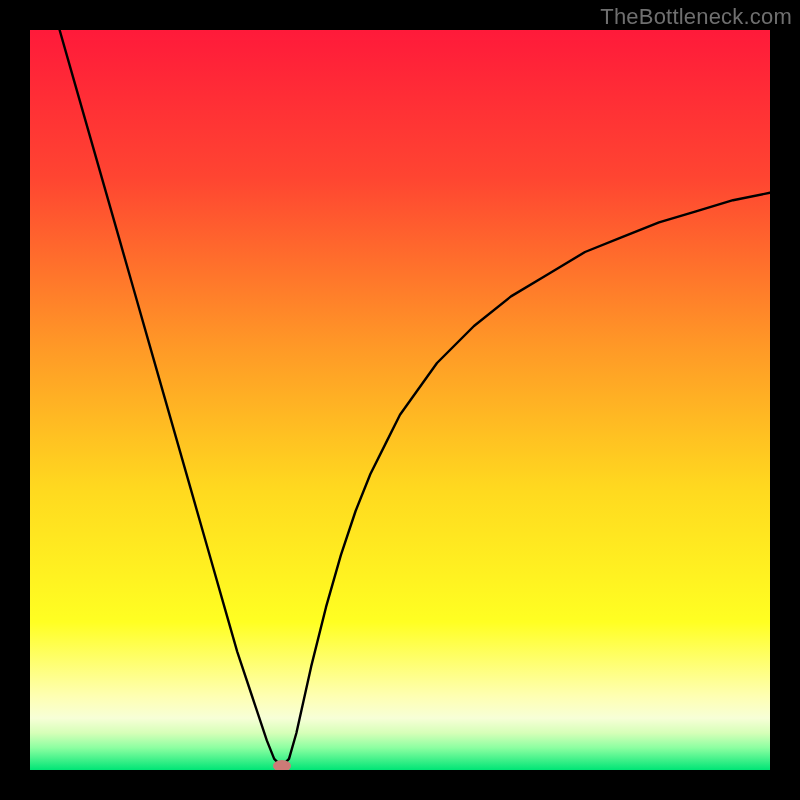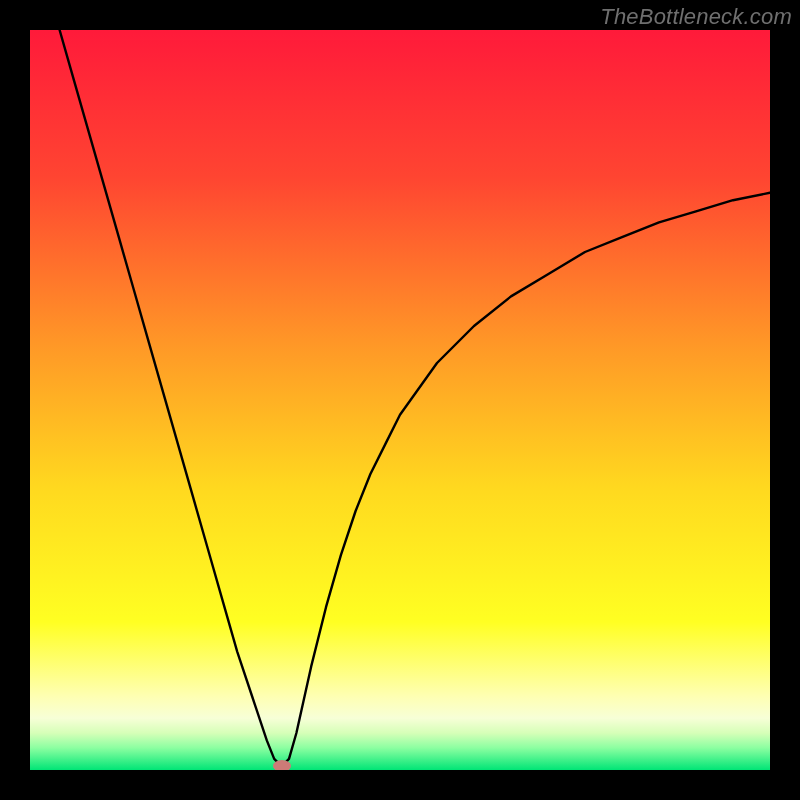--- a/index.html
+++ b/index.html
@@ -49,21 +49,20 @@
   }
   .watermark {
     position: absolute;
     top: 4px;
     right: 8px;
     font-family: Arial, Helvetica, sans-serif;
     font-size: 22px;
     color: #6f6f6f;
     font-weight: 500;
     letter-spacing: 0.2px;
-    font-style: italic;
   }
 </style>
 </head>
 <body>
 
 <div class="frame">
   <div class="watermark">TheBottleneck.com</div>
   <div class="plot">
     <div class="gradient" style="background: linear-gradient(rgb(255, 26, 58) 0%, rgb(255, 69, 49) 20%, rgb(255, 150, 39) 42%, rgb(255, 217, 31) 62%, rgb(255, 255, 34) 80%, rgb(254, 255, 178) 90%, rgb(247, 255, 215) 93%, rgb(214, 255, 184) 95%, rgb(140, 255, 161) 97%, rgb(0, 229, 118) 100%);"></div>
     <svg class="curve" viewBox="0 0 740 740" preserveAspectRatio="none">

